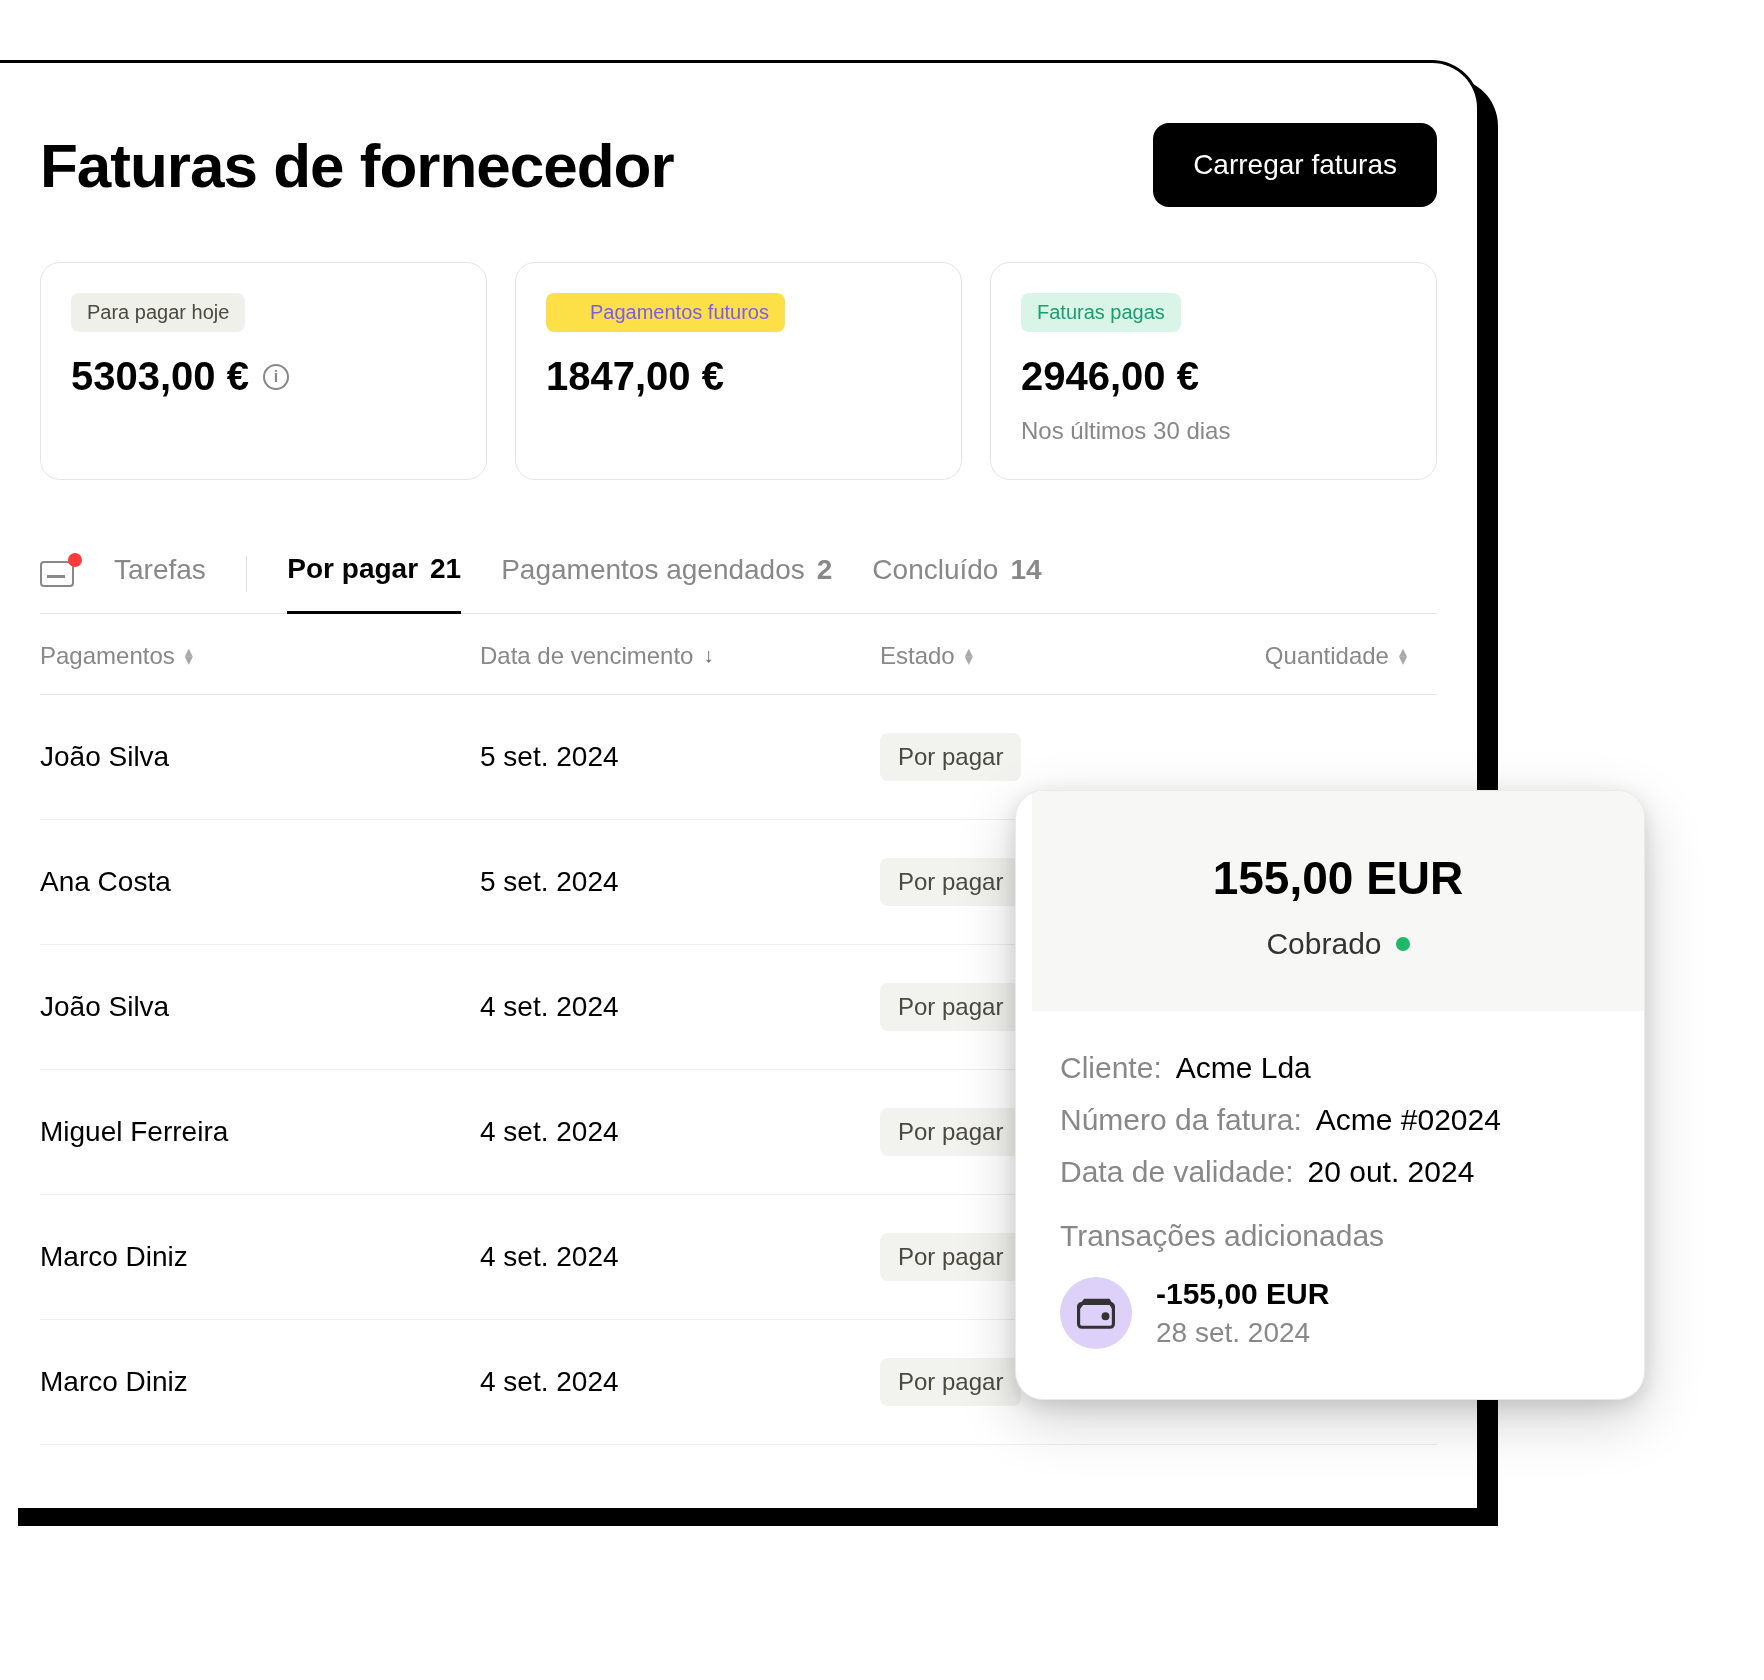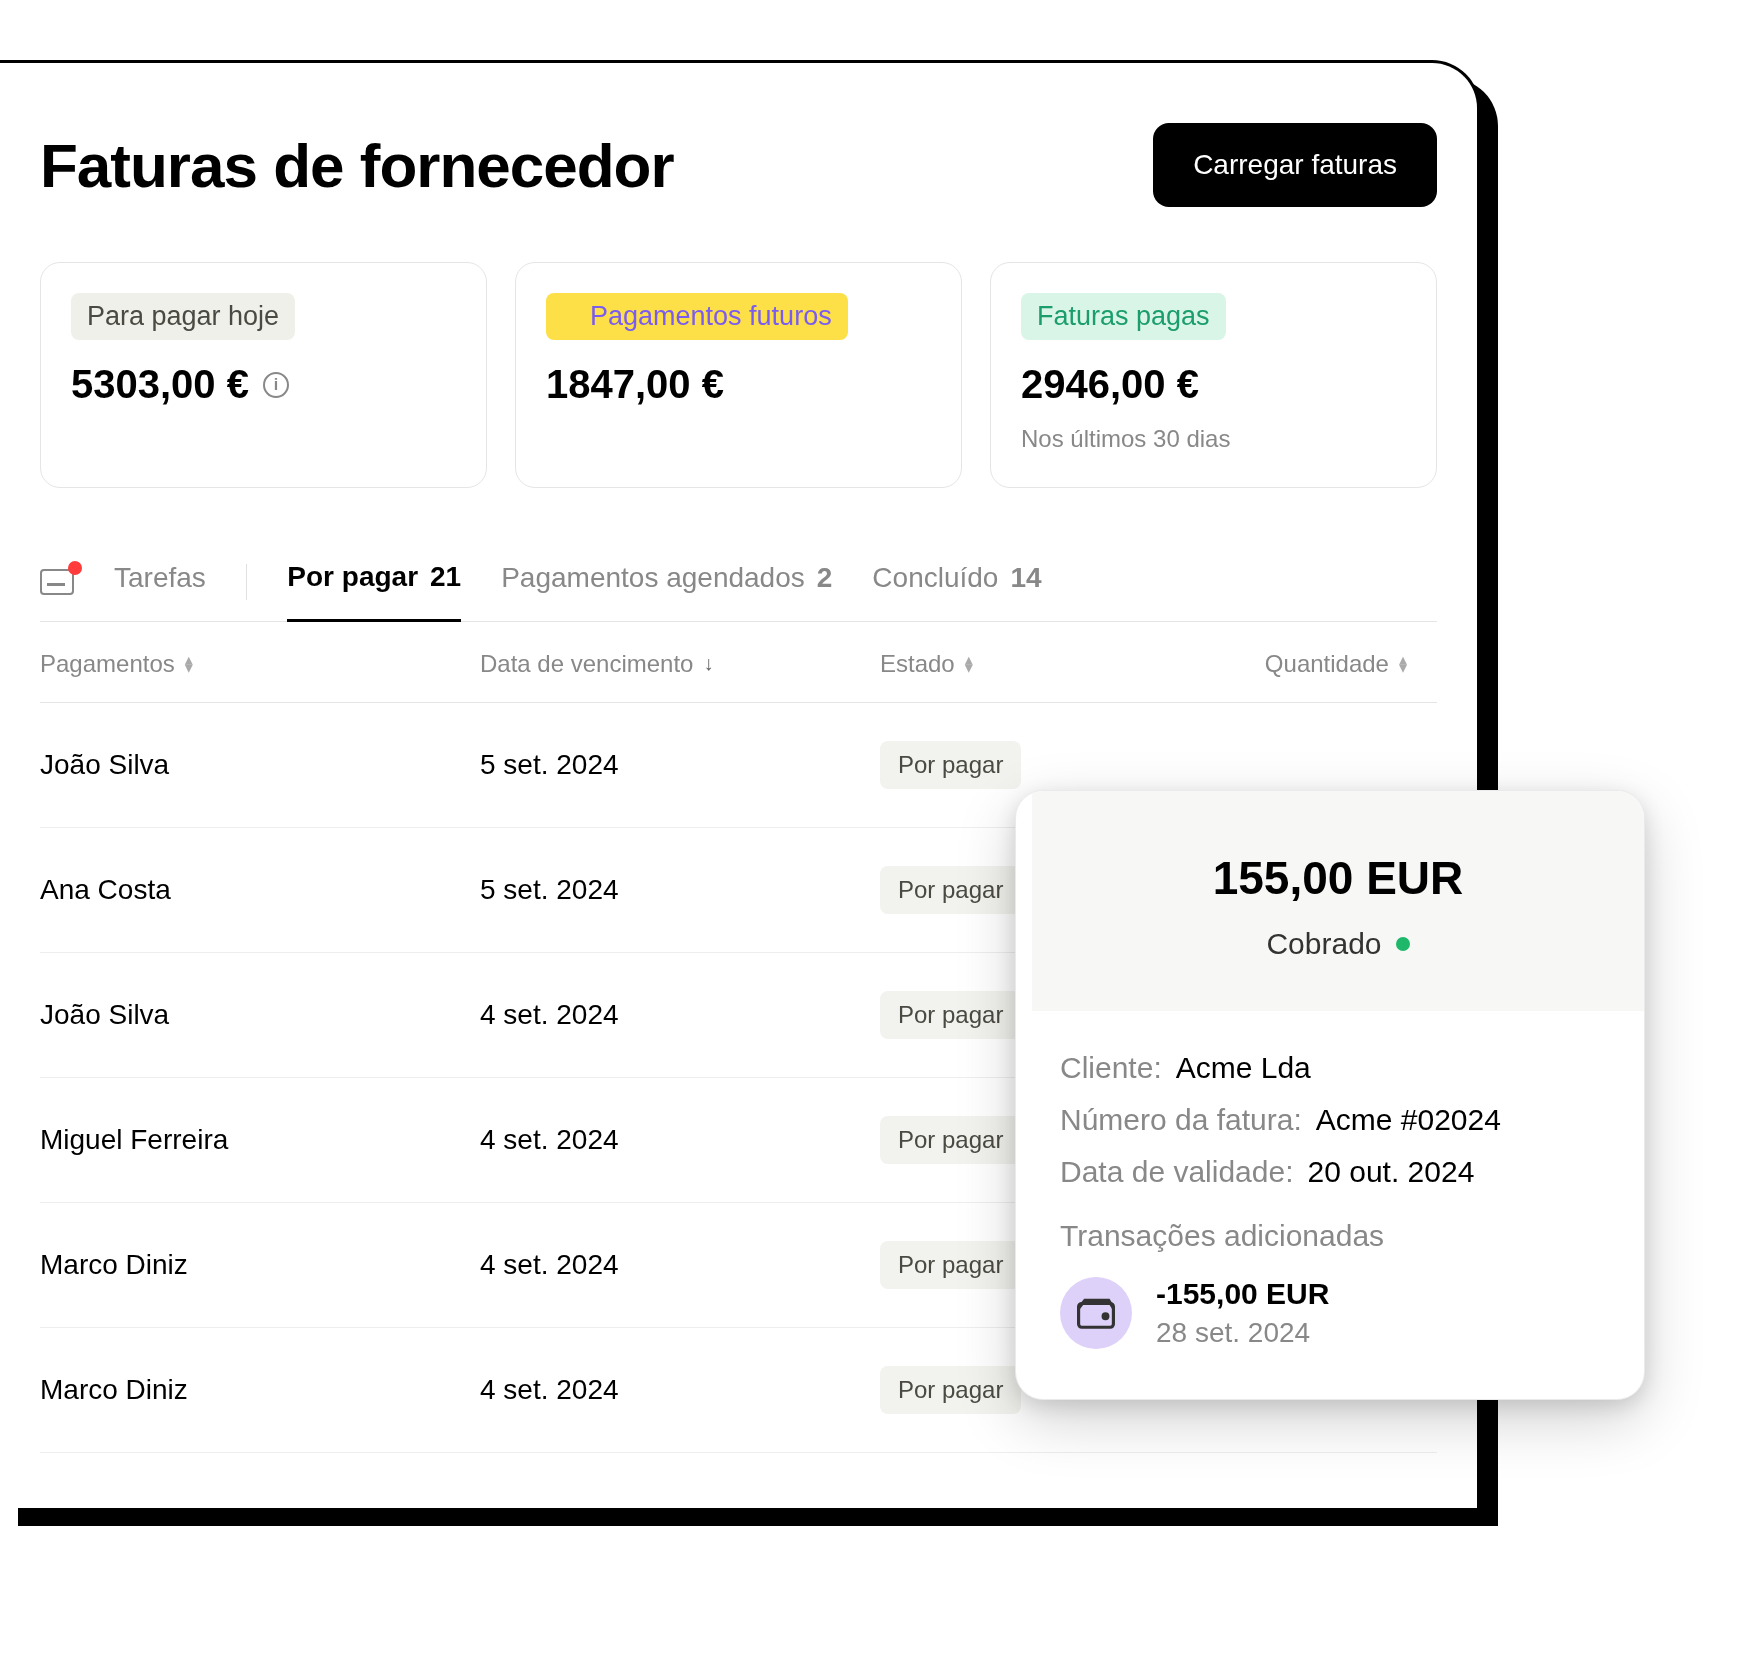--- a/index.html
+++ b/index.html
@@ -54,21 +54,21 @@
   margin-bottom: 55px;
 }
 .card {
   flex: 1;
   border: 1.5px solid #e5e5e5;
   border-radius: 20px;
   padding: 30px 30px 34px 30px;
 }
 .card-badge {
   display: inline-block;
-  font-size: 27px;
+  font-size: 20px;
   font-weight: 500;
   padding: 8px 16px;
   border-radius: 8px;
   margin-bottom: 22px;
 }
 .badge-today { background: #f0f0ea; color: #4a4a42; }
 .badge-future { background: #fde047; color: #7a5cf0; padding-left: 44px; }
 .badge-paid { background: #d9f5e8; color: #1b9e6b; }
 .card-amount {
   font-size: 40px;

